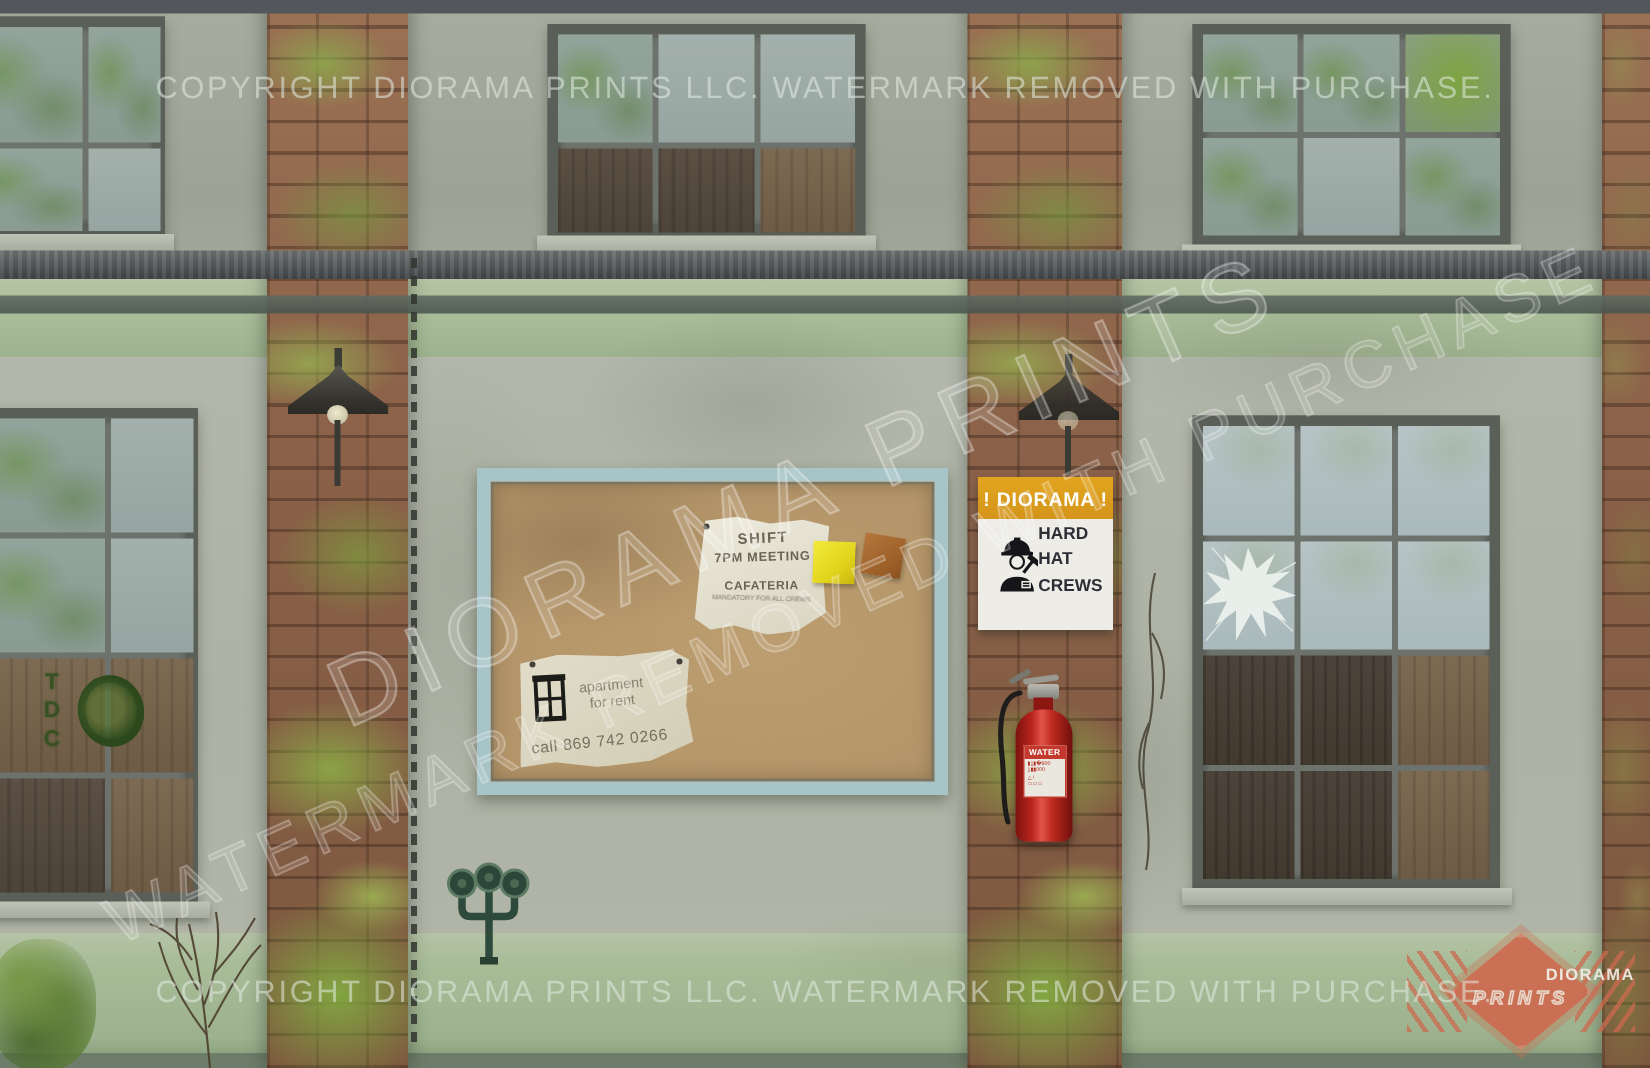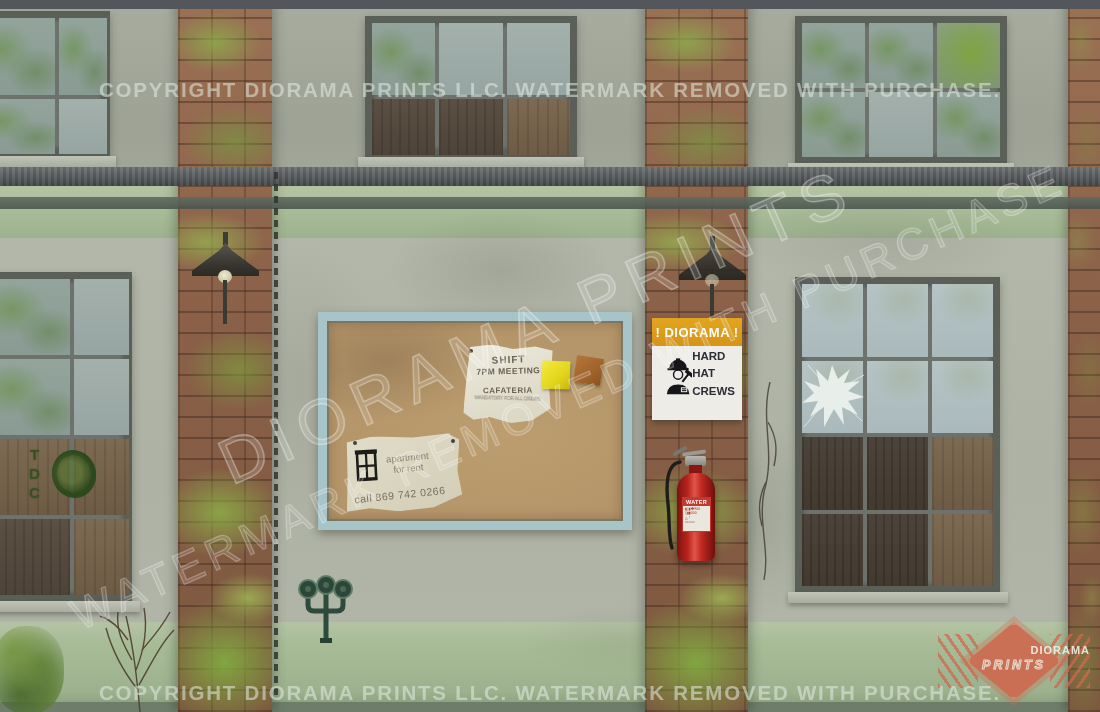--- a/index.html
+++ b/index.html
@@ -175,21 +175,21 @@
      clip-path:polygon(50% 0,100% 50%,50% 100%,0 50%);
      background:rgba(205,105,78,.35);}
   .logo-text{position:absolute;left:0;top:22px;width:152px;text-align:right;color:#f3ece4;
      font-weight:800;font-size:11px;letter-spacing:1px;}
   .logo-sub{position:absolute;left:0;top:36px;width:152px;text-align:center;
      font-weight:700;font-size:12.5px;letter-spacing:3px;color:rgba(243,236,228,.25);font-style:italic;
      -webkit-text-stroke:1px rgba(243,236,228,.85);}
 
   
   .wm-h{position:absolute;left:0;width:1100px;text-align:center;z-index:10;
-     font-size:20.5px;letter-spacing:1.8px;color:rgba(228,236,228,.55);font-weight:700;margin-top:31px;}
+     font-size:20.5px;letter-spacing:1.8px;color:rgba(228,236,228,.55);font-weight:400;}
   .wm-top{top:47px;} .wm-bottom{top:650px;}
   .wm-diag{position:absolute;inset:0;z-index:10;display:flex;flex-direction:column;
      align-items:center;justify-content:center;gap:16px;transform:rotate(-24deg);pointer-events:none;}
   .wm-d1{font-size:64px;letter-spacing:10px;font-weight:400;color:rgba(255,255,255,.14);
      -webkit-text-stroke:1.5px rgba(255,255,255,.32);white-space:nowrap;}
   .wm-d2{font-size:44px;letter-spacing:6px;font-weight:400;color:rgba(255,255,255,.12);
      -webkit-text-stroke:1.2px rgba(255,255,255,.28);white-space:nowrap;}
 </style>
 </head>
 <body>

